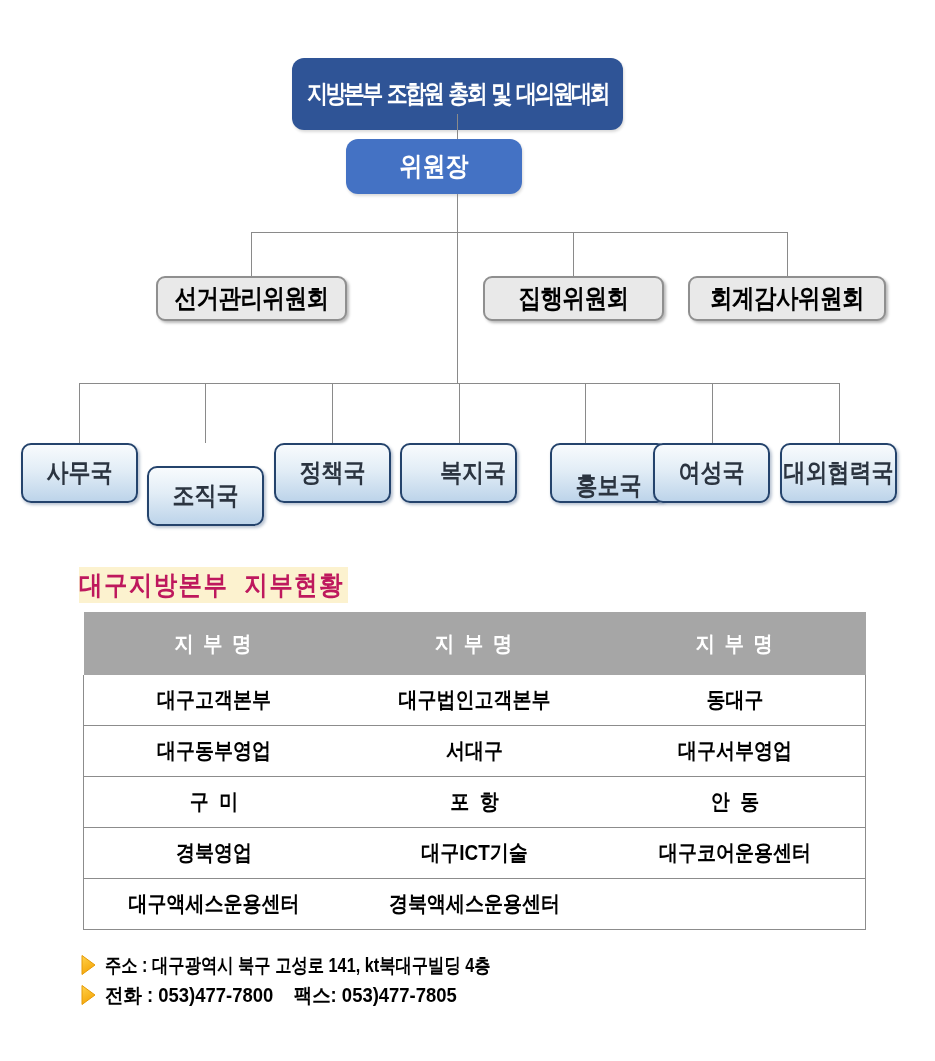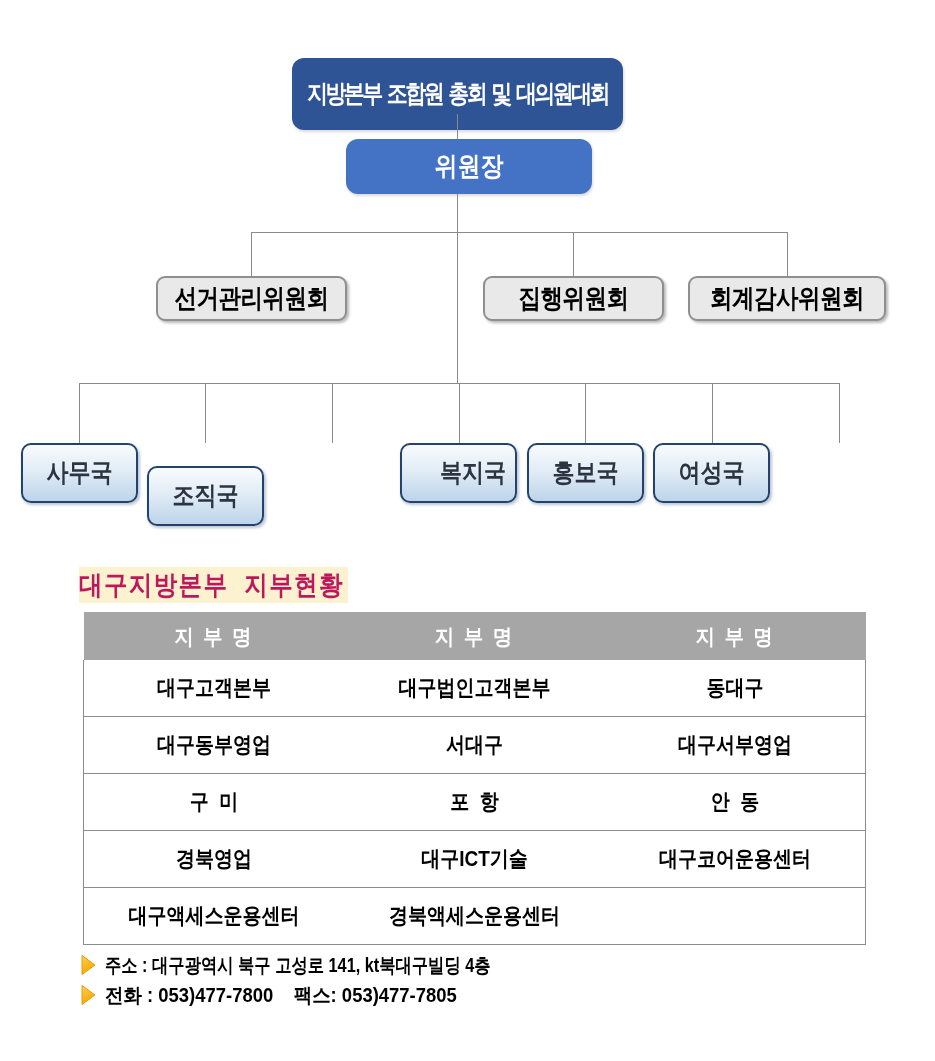--- a/index.html
+++ b/index.html
@@ -35,21 +35,21 @@
     box-shadow: 1px 2px 3px rgba(0,0,0,0.15);
   }
   .root-box > span {
     font-size: 21px;
     font-weight: bold;
     letter-spacing: -2.6px;
     word-spacing: 3px;
     transform: scale(1, 1.2);
   }
   .chairman-box {
-    left: 346px; top: 139px; width: 246px; height: 55px;
+    left: 346px; top: 139px; width: 176px; height: 55px;
     background: #4472C4;
     border-radius: 12px;
     color: #FFFFFF;
     box-shadow: 1px 2px 3px rgba(0,0,0,0.15);
   }
   .chairman-box > span {
     font-size: 23px;
     font-weight: bold;
     transform: scale(1, 1.15);
   }
@@ -108,35 +108,35 @@
 
   .branch-table {
     position: absolute;
     left: 83px; top: 612px;
     width: 783px;
     border-collapse: collapse;
     table-layout: fixed;
   }
   .branch-table th {
     background: #A6A6A6;
-    height: 48px;
+    height: 63px;
     text-align: center;
     padding: 0;
   }
   .branch-table th > span {
     color: #FFFFFF;
     font-size: 19.5px;
     font-weight: bold;
     letter-spacing: 2px;
     white-space: pre;
     display: inline-block;
     transform: scale(1, 1.10);
   }
   .branch-table td {
-    height: 56px;
+    height: 50px;
     text-align: center;
     padding: 0;
     border-bottom: 1.5px solid #8C8C8C;
   }
   .branch-table td > span {
     color: #000000;
     font-size: 19px;
     font-weight: bold;
     white-space: pre;
     display: inline-block;
@@ -210,28 +210,34 @@
   <div class="line vline" style="left:585px; top:383px; height:60px;"></div>
   <div class="line vline" style="left:712px; top:383px; height:60px;"></div>
   <div class="line vline" style="left:839px; top:383px; height:60px;"></div>
 
   <div class="box dept-box" style="left:21px;">
     <span>사무국</span>
   </div>
   <div class="box dept-box" style="left:147px;margin-top:23px;">
     <span>조직국</span>
   </div>
+  <div class="box dept-box" style="left:274px;">
+    <span>정책국</span>
+  </div>
   <div class="box dept-box" style="left:400px;padding-left:29px;">
     <span>복지국</span>
   </div>
-  <div class="box dept-box" style="left:527px;">
+  <div class="box dept-box" style="left:550px;align-items:flex-end;">
     <span>홍보국</span>
   </div>
   <div class="box dept-box" style="left:653px;">
     <span>여성국</span>
+  </div>
+  <div class="box dept-box" style="left:780px;">
+    <span>대외협력국</span>
   </div>
 
   <div class="section-title">
     <span>대구지방본부  지부현황</span>
   </div>
 
   <table class="branch-table">
     <thead>
       <tr>
         <th><span>지 부 명</span></th>

